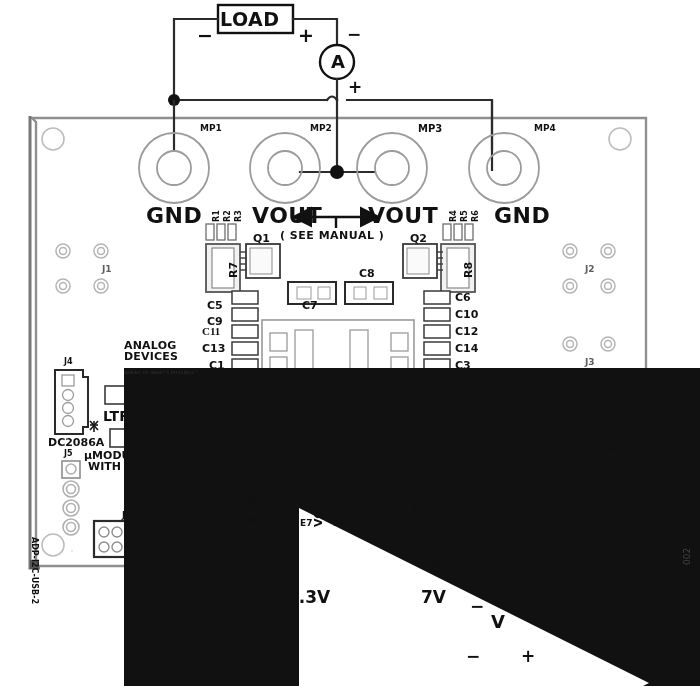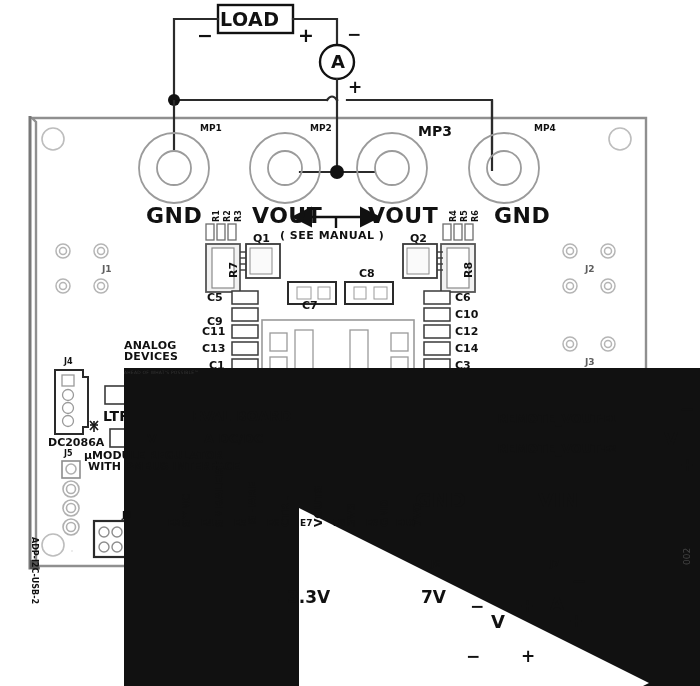--- a/index.html
+++ b/index.html
@@ -396,44 +396,44 @@
 
 <div class="lbl" style="left:220px;top:10px;font-size:19px;letter-spacing:.5px;">LOAD</div>
 <div class="lbl" style="left:197px;top:26px;font-size:19px;">−</div>
 <div class="lbl" style="left:298px;top:26px;font-size:19px;">+</div>
 <div class="lbl" style="left:331px;top:53px;font-size:18px;">A</div>
 <div class="lbl" style="left:347px;top:26px;font-size:17px;">−</div>
 <div class="lbl" style="left:348px;top:79px;font-size:17px;">+</div>
 
 <div class="lbl" style="left:200px;top:124px;font-size:9px;">MP1</div>
 <div class="lbl" style="left:310px;top:124px;font-size:9px;">MP2</div>
-<div class="lbl" style="left:418px;top:124px;font-size:14px;">MP3</div>
+<div class="lbl" style="left:418px;top:124px;font-size:10px;">MP3</div>
 <div class="lbl" style="left:534px;top:124px;font-size:9px;">MP4</div>
 
 <div class="lbl" style="left:146px;top:205px;font-size:22px;letter-spacing:.5px;">GND</div>
 <div class="lbl" style="left:252px;top:205px;font-size:22px;letter-spacing:.5px;">VOUT</div>
 <div class="lbl" style="left:368px;top:205px;font-size:22px;letter-spacing:.5px;">VOUT</div>
 <div class="lbl" style="left:494px;top:205px;font-size:22px;letter-spacing:.5px;">GND</div>
 <div class="lbl" style="left:280px;top:230px;font-size:11px;letter-spacing:.5px;">( SEE MANUAL )</div>
 
 <div class="lbl rot90" style="left:213px;top:222px;font-size:8px;">R1</div>
 <div class="lbl rot90" style="left:224px;top:222px;font-size:8px;">R2</div>
 <div class="lbl rot90" style="left:235px;top:222px;font-size:8px;">R3</div>
 <div class="lbl rot90" style="left:450px;top:222px;font-size:8px;">R4</div>
 <div class="lbl rot90" style="left:461px;top:222px;font-size:8px;">R5</div>
 <div class="lbl rot90" style="left:472px;top:222px;font-size:8px;">R6</div>
 
 <div class="lbl rot90" style="left:228px;top:278px;font-size:11px;">R7</div>
 <div class="lbl rot90" style="left:463px;top:278px;font-size:11px;">R8</div>
 <div class="lbl" style="left:253px;top:233px;font-size:11px;">Q1</div>
 <div class="lbl" style="left:410px;top:233px;font-size:11px;">Q2</div>
 
-<div class="lbl" style="left:207px;top:292px;font-size:11px;">C5</div>
+<div class="lbl" style="left:207px;top:300px;font-size:11px;">C5</div>
 <div class="lbl" style="left:207px;top:316px;font-size:11px;">C9</div>
-<div class="lbl" style="left:202px;top:326px;font-size:11px;">C11</div>
+<div class="lbl" style="left:202px;top:326px;font-size:11px;font-family:Liberation Serif, serif;">C11</div>
 <div class="lbl" style="left:202px;top:343px;font-size:11px;">C13</div>
 <div class="lbl" style="left:209px;top:360px;font-size:11px;">C1</div>
 <div class="lbl" style="left:209px;top:377px;font-size:11px;">C2</div>
 
 <div class="lbl" style="left:455px;top:292px;font-size:11px;">C6</div>
 <div class="lbl" style="left:455px;top:309px;font-size:11px;">C10</div>
 <div class="lbl" style="left:455px;top:326px;font-size:11px;">C12</div>
 <div class="lbl" style="left:455px;top:343px;font-size:11px;">C14</div>
 <div class="lbl" style="left:455px;top:360px;font-size:11px;text-align:right;">C3</div>
 <div class="lbl" style="left:455px;top:377px;font-size:11px;">C4</div>

